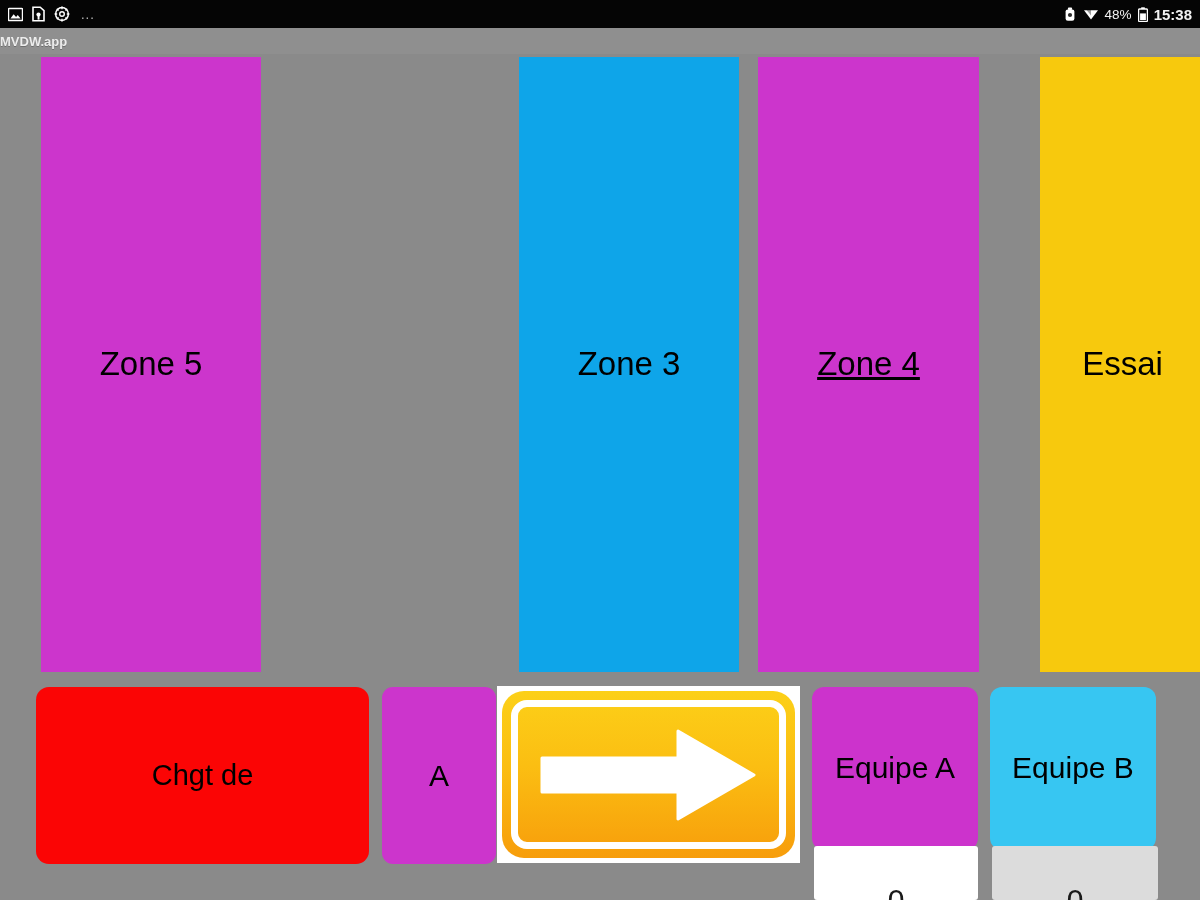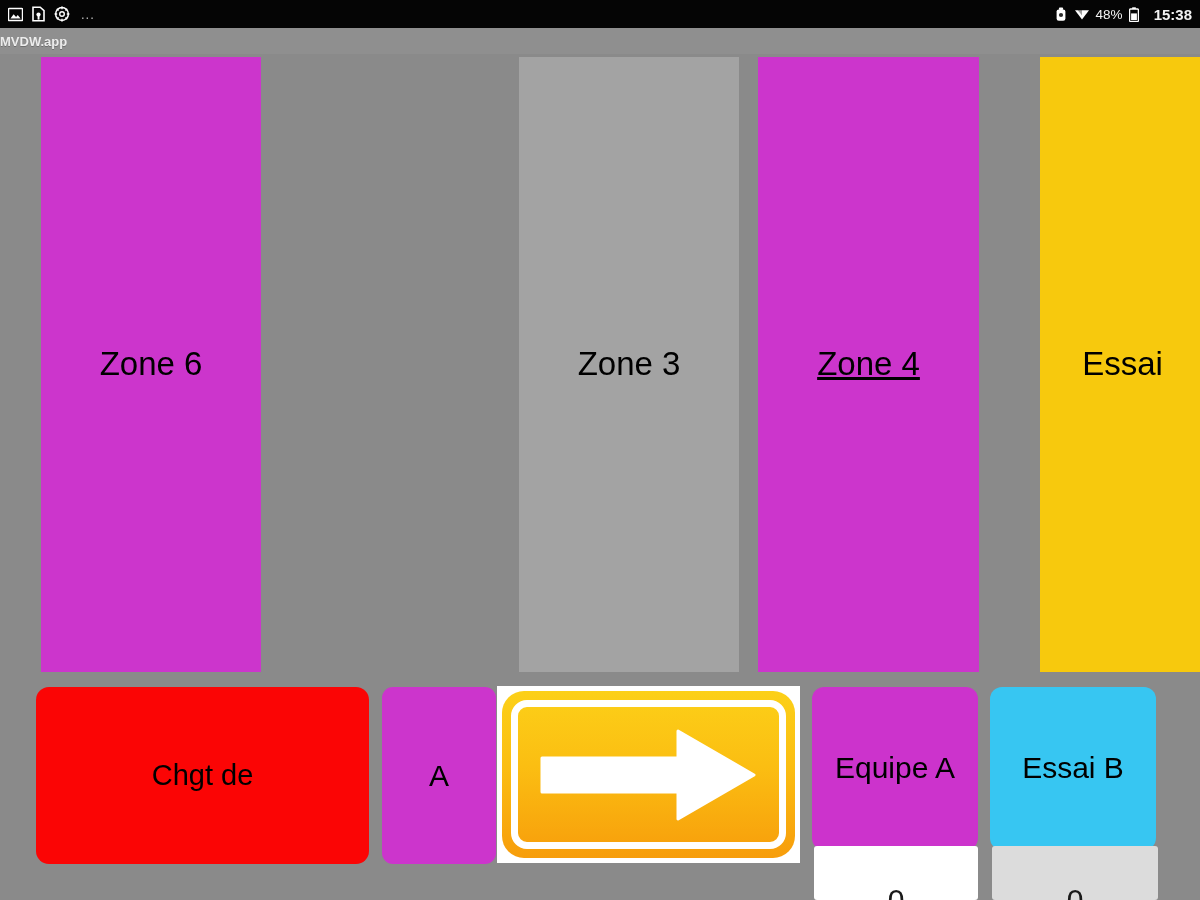--- a/index.html
+++ b/index.html
@@ -27,21 +27,21 @@
   .sb-left { display: flex; align-items: center; gap: 9px; }
   .sb-right {
     margin-left: auto;
     display: flex; align-items: center; gap: 6px;
     font-size: 14px; letter-spacing: 0px;
     color: #f2f2f2;
   }
   .sb-icon { display: inline-block; line-height: 0; }
   .sb-dots { font-size: 13px; color: #bdbdbd; letter-spacing: 1px; margin-left: 2px; }
   .sb-pct { font-size: 13.5px; font-weight: 400; }
-  .sb-time { font-size: 15px; font-weight: 600; margin-left: 9px; }
+  .sb-time { font-size: 15px; font-weight: 600; }
 
   
   .titlebar {
     position: absolute; left: 0; top: 28px;
     width: 1200px; height: 26px;
     background: #8f8f8f;
     display: flex; align-items: center;
   }
   .titlebar .apptitle {
     font-size: 13px;
@@ -219,23 +219,23 @@
       <span class="sb-time">15:38</span>
     </div>
   </div>
 
   <div class="titlebar">
     <div class="apptitle">MVDW.app</div>
   </div>
 
   <div class="zones">
     <div class="zone" id="zone-1" style="background: rgb(204, 53, 204);">
-      <span>Zone 6</span>
-    </div>
-    <div class="zone" id="zone-3" style="background: #a3a3a3; text-align: right;">
+      <span>Zone 5</span>
+    </div>
+    <div class="zone" id="zone-3" style="background: #0ea5e9; text-align: right;">
       <span>Zone 3</span>
     </div>
     <div class="zone" id="zone-4" style="background: rgb(204, 53, 204); text-decoration: underline;">
       <span>Zone 4</span>
     </div>
     <div class="zone" id="zone-essai" style="background: rgb(247, 201, 13);">
       <span>Essai</span>
     </div>
   </div>
 
@@ -261,21 +261,21 @@
           </span>
         </div>
       </div>
     </div>
 
     <div class="btn-eq" id="btn-equipe-a">
       <span>Equipe A</span>
     </div>
 
     <div class="btn-eq" id="btn-equipe-b">
-      <span>Essai B</span>
+      <span>Equipe B</span>
     </div>
   </div>
 
   <div class="counter-box" id="counter-a">
     <span>0</span>
   </div>
   <div class="counter-box" id="counter-b">
     <span>0</span>
   </div>
 

